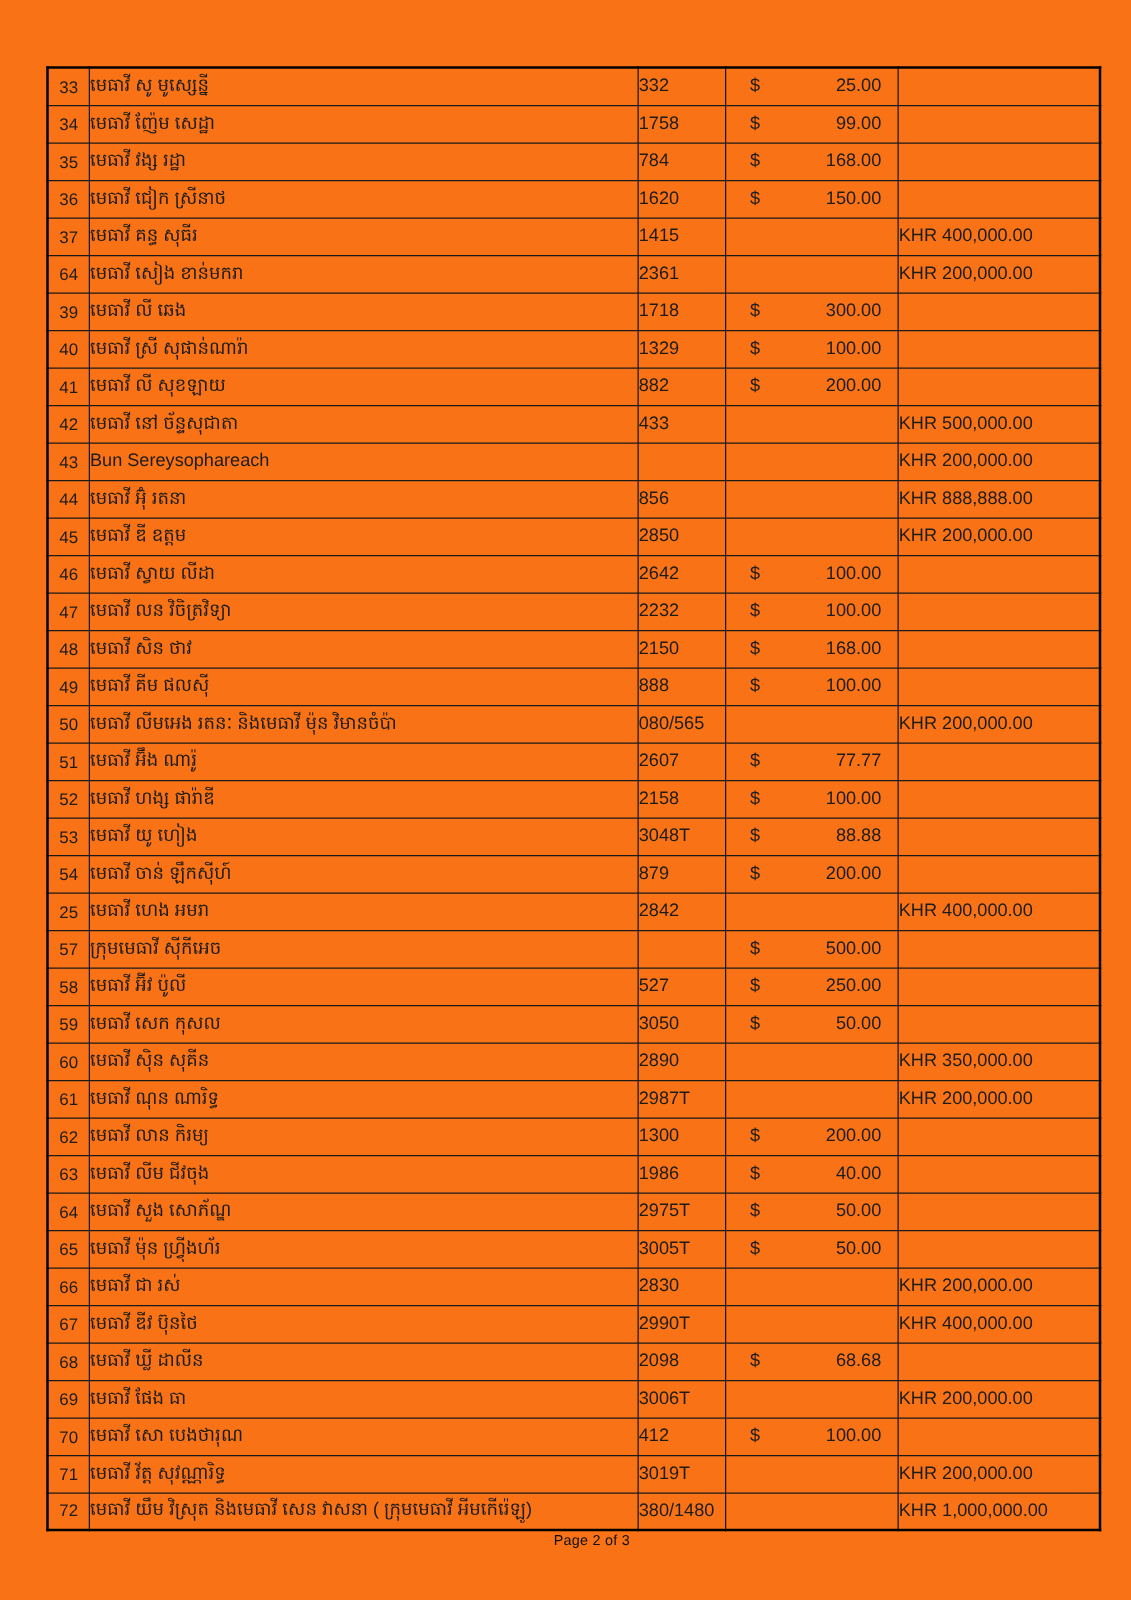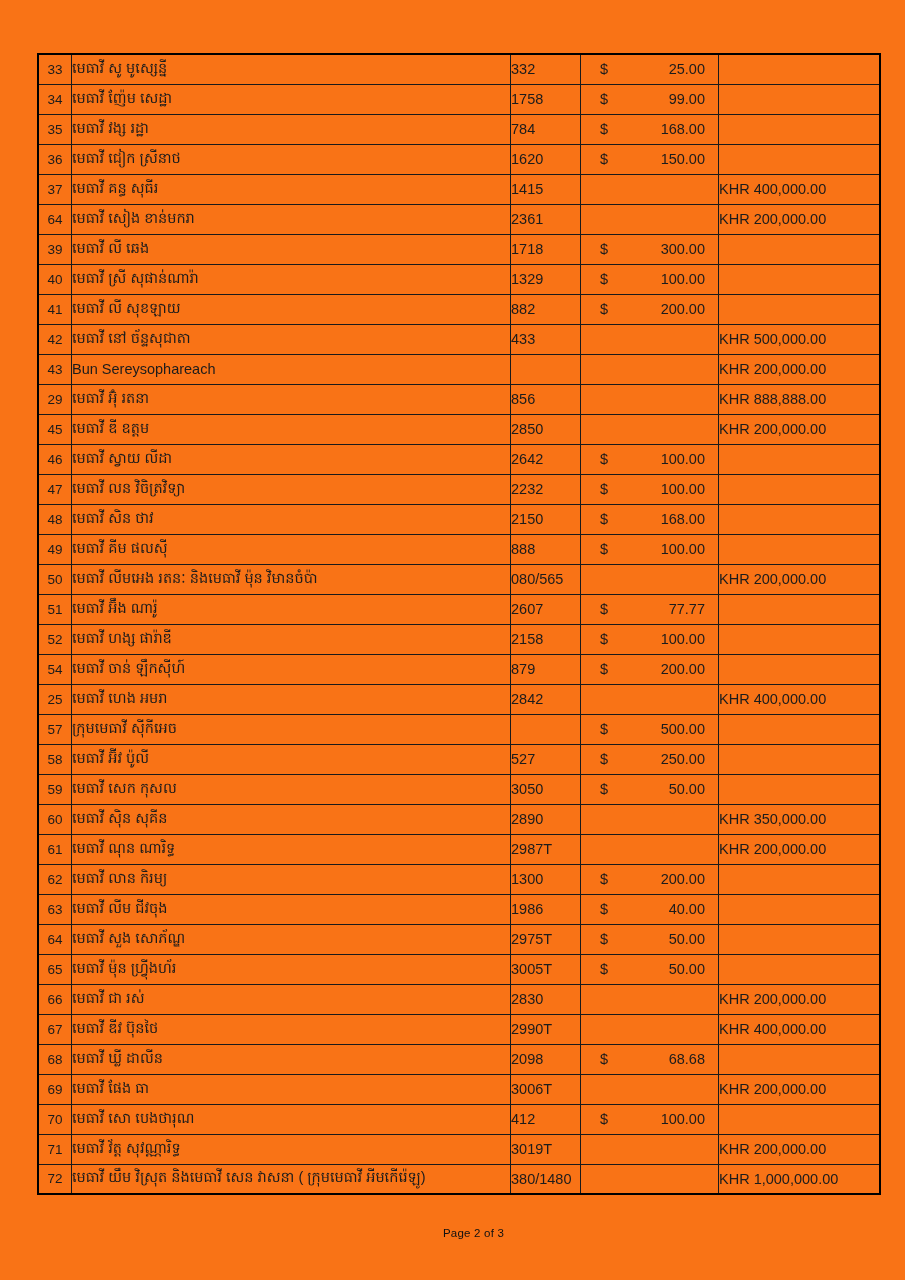--- a/index.html
+++ b/index.html
@@ -195,21 +195,21 @@
     <td class="c-usd">
       <div class="usd-wrap">
         <span class="sym"></span>
         <span class="amt"></span>
       </div>
     </td>
     <td class="c-khr">KHR 200,000.00</td>
   </tr>
 
   <tr>
-    <td class="c-no">29</td>
+    <td class="c-no">44</td>
     <td class="c-name">មេធាវី អ៊ុំ រតនា</td>
     <td class="c-id">856</td>
     <td class="c-usd">
       <div class="usd-wrap">
         <span class="sym"></span>
         <span class="amt"></span>
       </div>
     </td>
     <td class="c-khr">KHR 888,888.00</td>
   </tr>
@@ -311,20 +311,32 @@
     <td class="c-id">2158</td>
     <td class="c-usd">
       <div class="usd-wrap">
         <span class="sym">$</span>
         <span class="amt">100.00</span>
       </div>
     </td>
     <td class="c-khr"></td>
   </tr>
 
+  <tr>
+    <td class="c-no">53</td>
+    <td class="c-name">មេធាវី យូ ហៀង</td>
+    <td class="c-id">3048T</td>
+    <td class="c-usd">
+      <div class="usd-wrap">
+        <span class="sym">$</span>
+        <span class="amt">88.88</span>
+      </div>
+    </td>
+    <td class="c-khr"></td>
+  </tr>
 
   <tr>
     <td class="c-no">54</td>
     <td class="c-name">មេធាវី ចាន់ ឡឹកស៊ីហ៍</td>
     <td class="c-id">879</td>
     <td class="c-usd">
       <div class="usd-wrap">
         <span class="sym">$</span>
         <span class="amt">200.00</span>
       </div>

